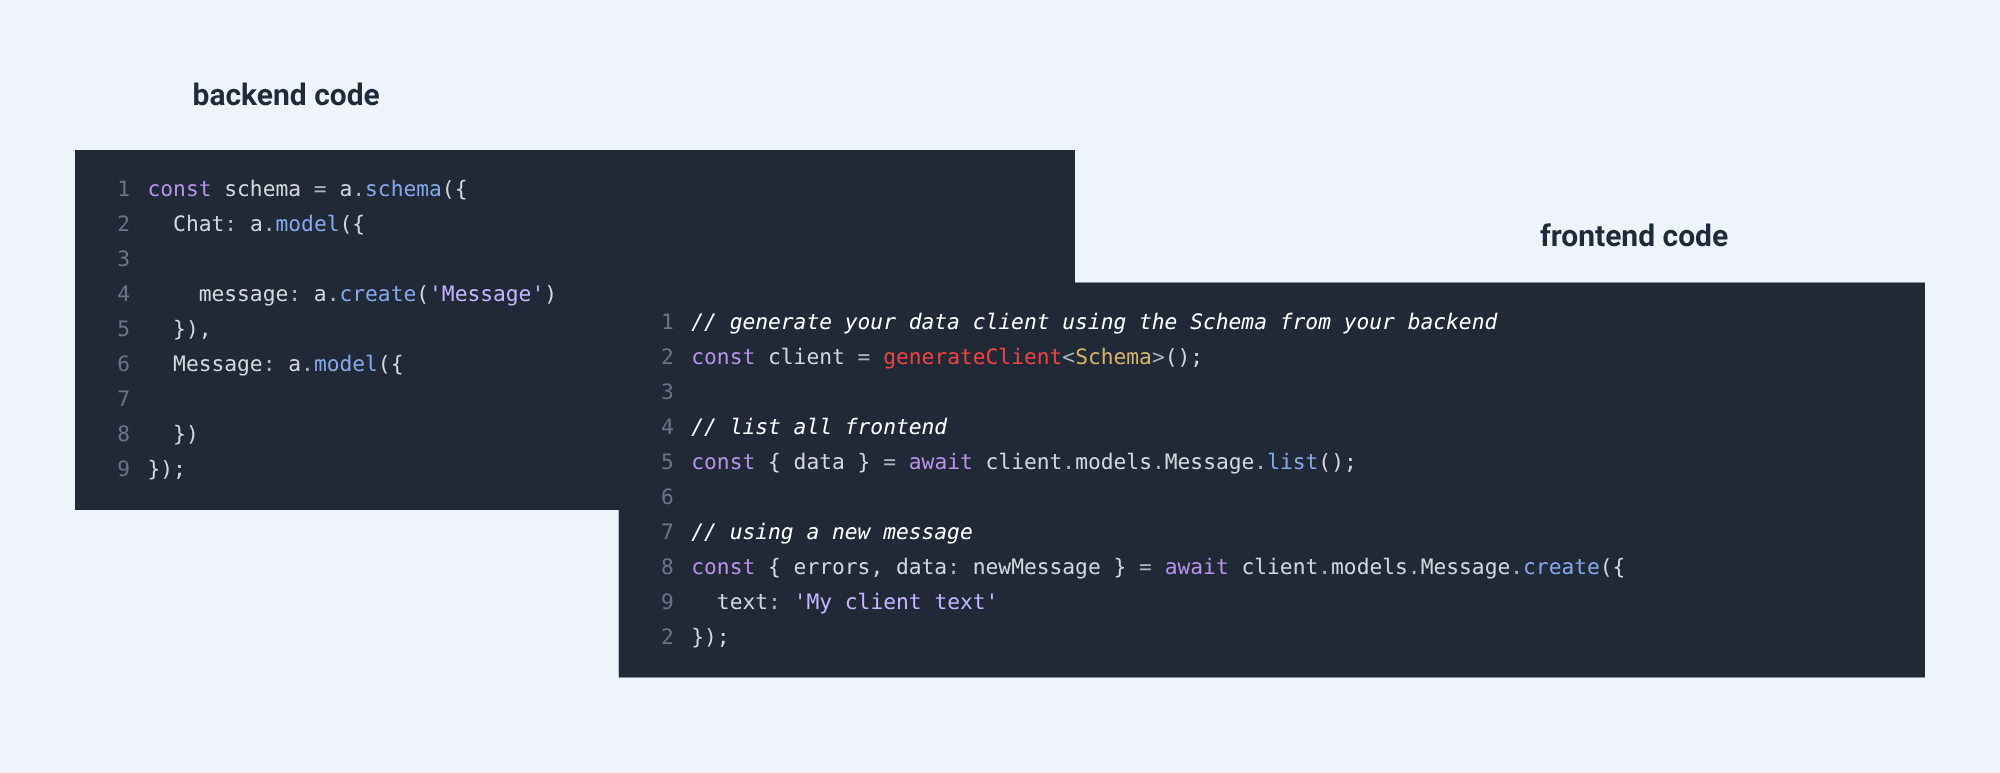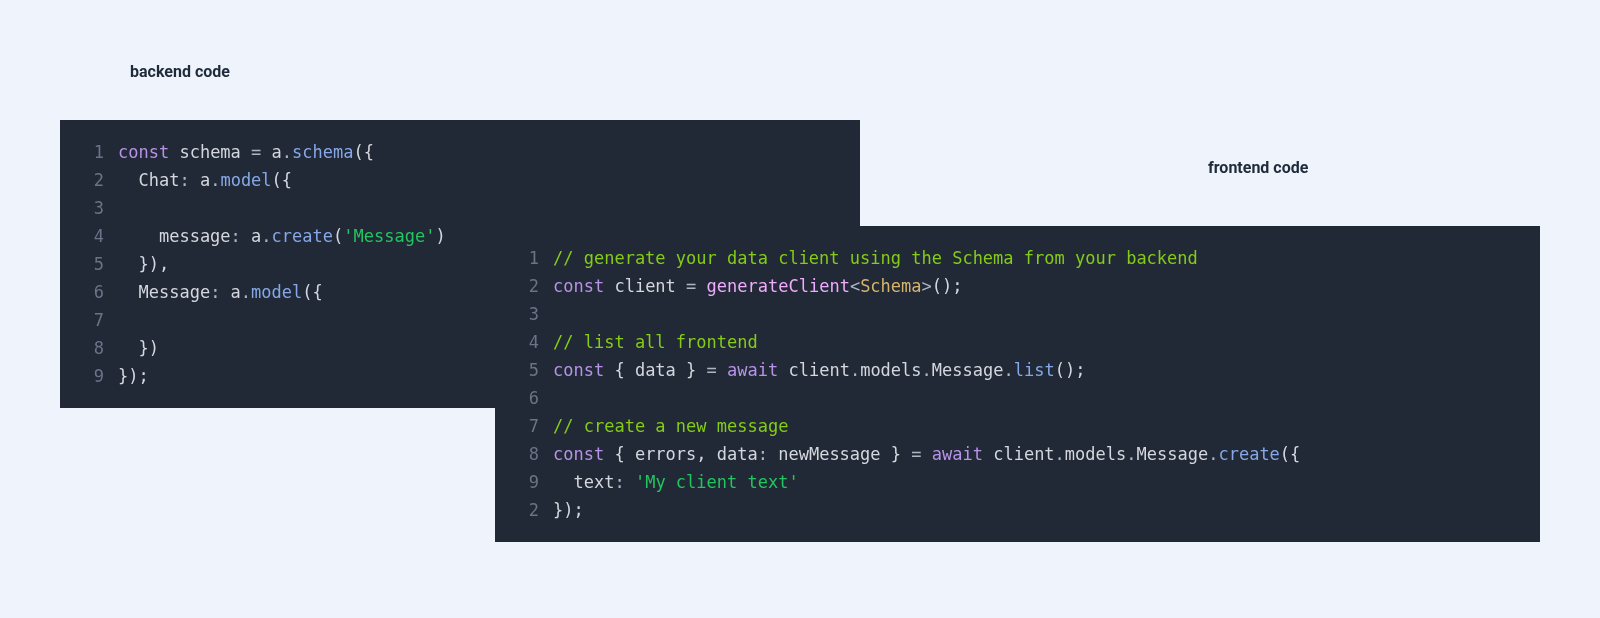--- a/index.html
+++ b/index.html
@@ -6,25 +6,26 @@
     body {
       background: #eef3fc;
       font-family: -apple-system, BlinkMacSystemFont, "Segoe UI", Roboto, sans-serif;
       width: 1600px;
       height: 618px;
       position: relative;
     }
     .heading {
       position: absolute;
       font-weight: 700;
-      font-size: 16px;
+      font-size: 24px;
       color: #1f2a3a;
+      margin-left: 24px;
     }
     .heading-backend { left: 130px; top: 62px; }
-    .heading-frontend { left: 1208px; top: 158px; }
+    .heading-frontend { left: 1208px; top: 175px; }
     .code-block {
       position: absolute;
       background: #212936;
       padding: 18px 18px 18px 14px;
       font-family: ui-monospace, SFMono-Regular, Menlo, Consolas, monospace;
       font-size: 17px;
       line-height: 28px;
     }
     .code-backend { left: 60px; top: 120px; width: 800px; }
     .code-frontend { left: 495px; top: 226px; width: 1045px; }
@@ -37,23 +38,23 @@
       margin-right: 14px;
       user-select: none;
       flex-shrink: 0;
     }
     .line-content { color: #d4d7dd; }
     
     .tk-keyword { color: #b892e8; }       
     .tk-default { color: #d4d7dd; }       
     .tk-op      { color: #acb4c5; }       
     .tk-method  { color: #86a8e8; }       
-    .tk-string  { color: #22c55e; }       
-    .tk-comment { color: #84cc16; } 
-    .tk-fn      { color: #f0abfc; text-align: right; }       
+    .tk-string  { color: #c4b5fd; }       
+    .tk-comment { color: #ffffff; font-style: italic; } 
+    .tk-fn      { color: #ef4444; text-align: right; }       
     .tk-type    { color: #d6b46c; }       
   </style>
 </head>
 <body>
 
 <h2 class="heading heading-backend">backend code</h2>
 <h2 class="heading heading-frontend">frontend code</h2>
 
 <div class="code-block code-backend" id="backend-block">
     <div class="code-line"><span class="line-num">1</span><span class="line-content"><span class="tk-keyword">const</span><span class="tk-default"> schema </span><span class="tk-op">=</span><span class="tk-default"> a</span><span class="tk-op">.</span><span class="tk-method">schema</span><span class="tk-default">({</span></span></div>
@@ -66,17 +67,17 @@
     <div class="code-line"><span class="line-num">8</span><span class="line-content"><span class="tk-default">  })</span></span></div>
     <div class="code-line"><span class="line-num">9</span><span class="line-content"><span class="tk-default">});</span></span></div>
   </div>
 <div class="code-block code-frontend" id="frontend-block">
     <div class="code-line"><span class="line-num">1</span><span class="line-content"><span class="tk-comment">// generate your data client using the Schema from your backend</span></span></div>
     <div class="code-line"><span class="line-num">2</span><span class="line-content"><span class="tk-keyword">const</span><span class="tk-default"> client </span><span class="tk-op">=</span><span class="tk-default"> </span><span class="tk-fn">generateClient</span><span class="tk-op">&lt;</span><span class="tk-type">Schema</span><span class="tk-op">&gt;</span><span class="tk-default">();</span></span></div>
     <div class="code-line"><span class="line-num">3</span><span class="line-content"><span class="tk-default"></span></span></div>
     <div class="code-line"><span class="line-num">4</span><span class="line-content"><span class="tk-comment">// list all frontend</span></span></div>
     <div class="code-line"><span class="line-num">5</span><span class="line-content"><span class="tk-keyword">const</span><span class="tk-default"> { data } </span><span class="tk-op">=</span><span class="tk-default"> </span><span class="tk-keyword">await</span><span class="tk-default"> client</span><span class="tk-op">.</span><span class="tk-default">models</span><span class="tk-op">.</span><span class="tk-default">Message</span><span class="tk-op">.</span><span class="tk-method">list</span><span class="tk-default">();</span></span></div>
     <div class="code-line"><span class="line-num">6</span><span class="line-content"><span class="tk-default"></span></span></div>
-    <div class="code-line"><span class="line-num">7</span><span class="line-content"><span class="tk-comment">// create a new message</span></span></div>
+    <div class="code-line"><span class="line-num">7</span><span class="line-content"><span class="tk-comment">// using a new message</span></span></div>
     <div class="code-line"><span class="line-num">8</span><span class="line-content"><span class="tk-keyword">const</span><span class="tk-default"> { errors, data</span><span class="tk-op">:</span><span class="tk-default"> newMessage } </span><span class="tk-op">=</span><span class="tk-default"> </span><span class="tk-keyword">await</span><span class="tk-default"> client</span><span class="tk-op">.</span><span class="tk-default">models</span><span class="tk-op">.</span><span class="tk-default">Message</span><span class="tk-op">.</span><span class="tk-method">create</span><span class="tk-default">({</span></span></div>
     <div class="code-line"><span class="line-num">9</span><span class="line-content"><span class="tk-default">  text</span><span class="tk-op">:</span><span class="tk-default"> </span><span class="tk-string">'My client text'</span></span></div>
     <div class="code-line"><span class="line-num">2</span><span class="line-content"><span class="tk-default">});</span></span></div>
   </div>
 
 </body></html>

